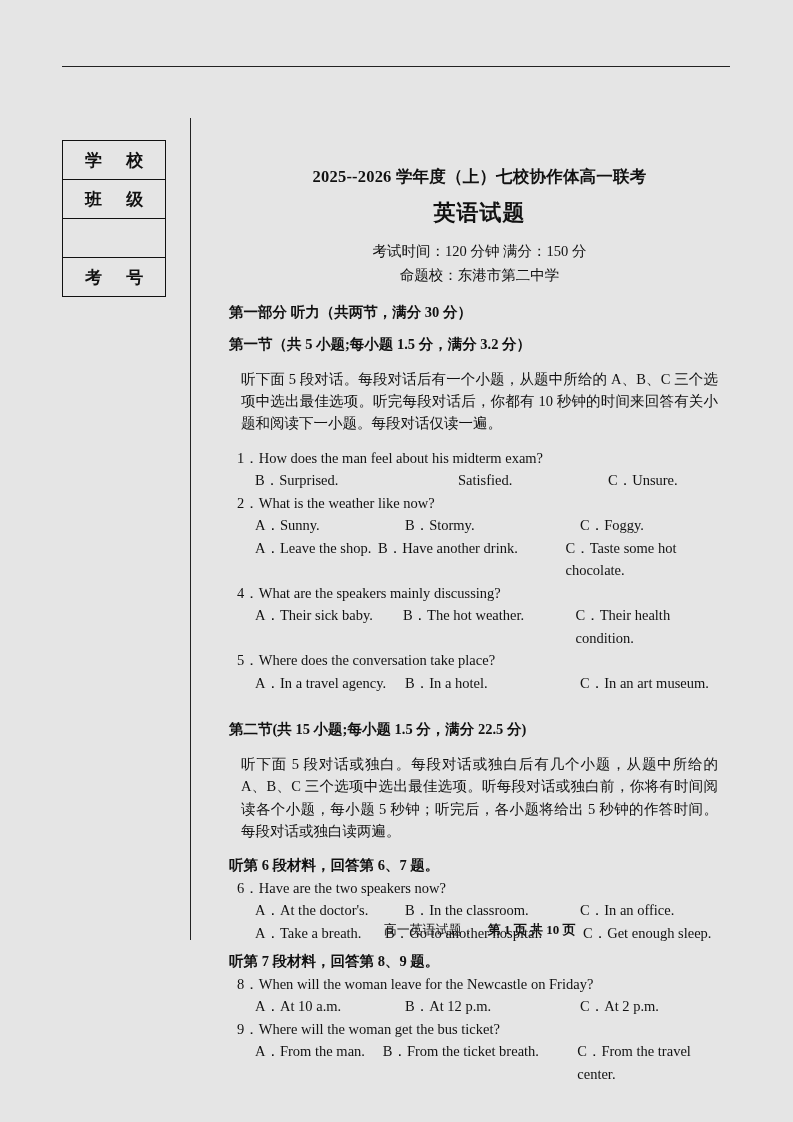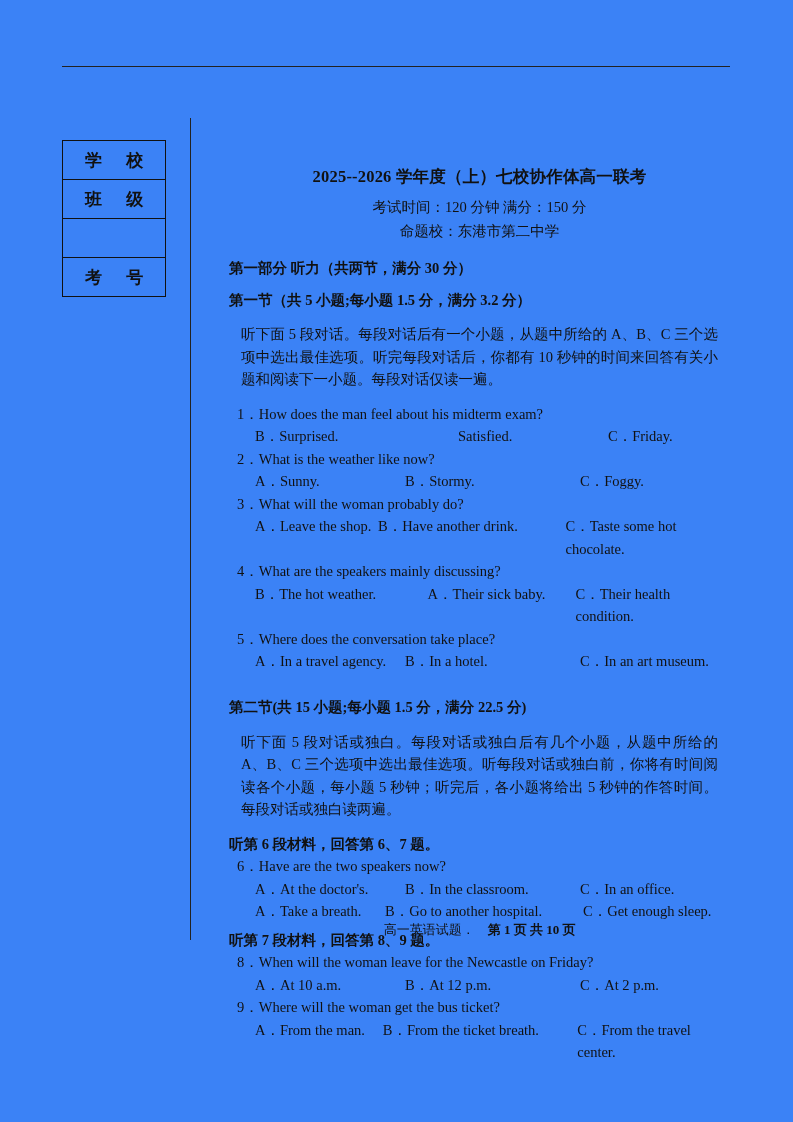--- a/index.html
+++ b/index.html
@@ -13,21 +13,21 @@
     position: relative;
     font-family: "Liberation Serif", serif;
     color: #111;
     overflow: hidden;
   }
   .page {
     position: absolute;
     left: 0; top: 0;
     width: 793px;
     height: 1122px;
-    background: #3b82f6;
+    background: #e5e5e5;
   }
   
   .top-rule {
     position: absolute;
     left: 62px;
     top: 66px;
     width: 668px;
     height: 0;
     border-top: 1px solid #222;
   }
@@ -157,60 +157,58 @@
     <div class="info-cell">班 级</div>
     <div class="info-cell blank"></div>
     <div class="info-cell">考 号</div>
   </div>
 
   <div class="v-rule"></div>
 
   <div class="content">
 
     <div class="doc-title">2025--2026 学年度（上）七校协作体高一联考</div>
+    <div class="doc-subtitle">英语试题</div>
     <div class="meta-line">考试时间：120 分钟    满分：150 分</div>
     <div class="meta-line second">命题校：东港市第二中学</div>
 
     <div class="sec-head">第一部分 听力（共两节，满分 30 分）</div>
     <div class="sec-head">第一节（共 5 小题;每小题 1.5 分，满分 3.2 分）</div>
     <div class="para">听下面 5 段对话。每段对话后有一个小题，从题中所给的 A、B、C 三个选项中选出最佳选项。听完每段对话后，你都有 10 秒钟的时间来回答有关小题和阅读下一小题。每段对话仅读一遍。</div>
 
     <div class="q">
       <span>1．</span><span>How does the man feel about his midterm exam?</span>
     </div>
     <div class="opts">
       <span class="o o2">B．Surprised.</span>
       <span class="o o1" style="padding-left:28px;">Satisfied.</span>
-      <span class="o o3">C．Friday.</span>
+      <span class="o o3">C．Unsure.</span>
     </div>
 
     <div class="q">
       <span>2．</span><span>What is the weather like now?</span>
     </div>
     <div class="opts">
       <span class="o o1">A．Sunny.</span>
       <span class="o o2">B．Stormy.</span>
       <span class="o o3">C．Foggy.</span>
     </div>
 
-    <div class="q">
-      <span>3．</span><span>What will the woman probably do?</span>
-    </div>
     <div class="opts wide">
       <span class="o o1">A．Leave the shop.</span>
       <span class="o o2">B．Have another drink.</span>
       <span class="o o3">C．Taste some hot chocolate.</span>
     </div>
 
     <div class="q">
       <span>4．</span><span>What are the speakers mainly discussing?</span>
     </div>
     <div class="opts">
+      <span class="o o1">A．Their sick baby.</span>
       <span class="o o2">B．The hot weather.</span>
-      <span class="o o1">A．Their sick baby.</span>
       <span class="o o3">C．Their health condition.</span>
     </div>
 
     <div class="q">
       <span>5．</span><span>Where does the conversation take place?</span>
     </div>
     <div class="opts">
       <span class="o o1">A．In a travel agency.</span>
       <span class="o o2">B．In a hotel.</span>
       <span class="o o3">C．In an art museum.</span>

